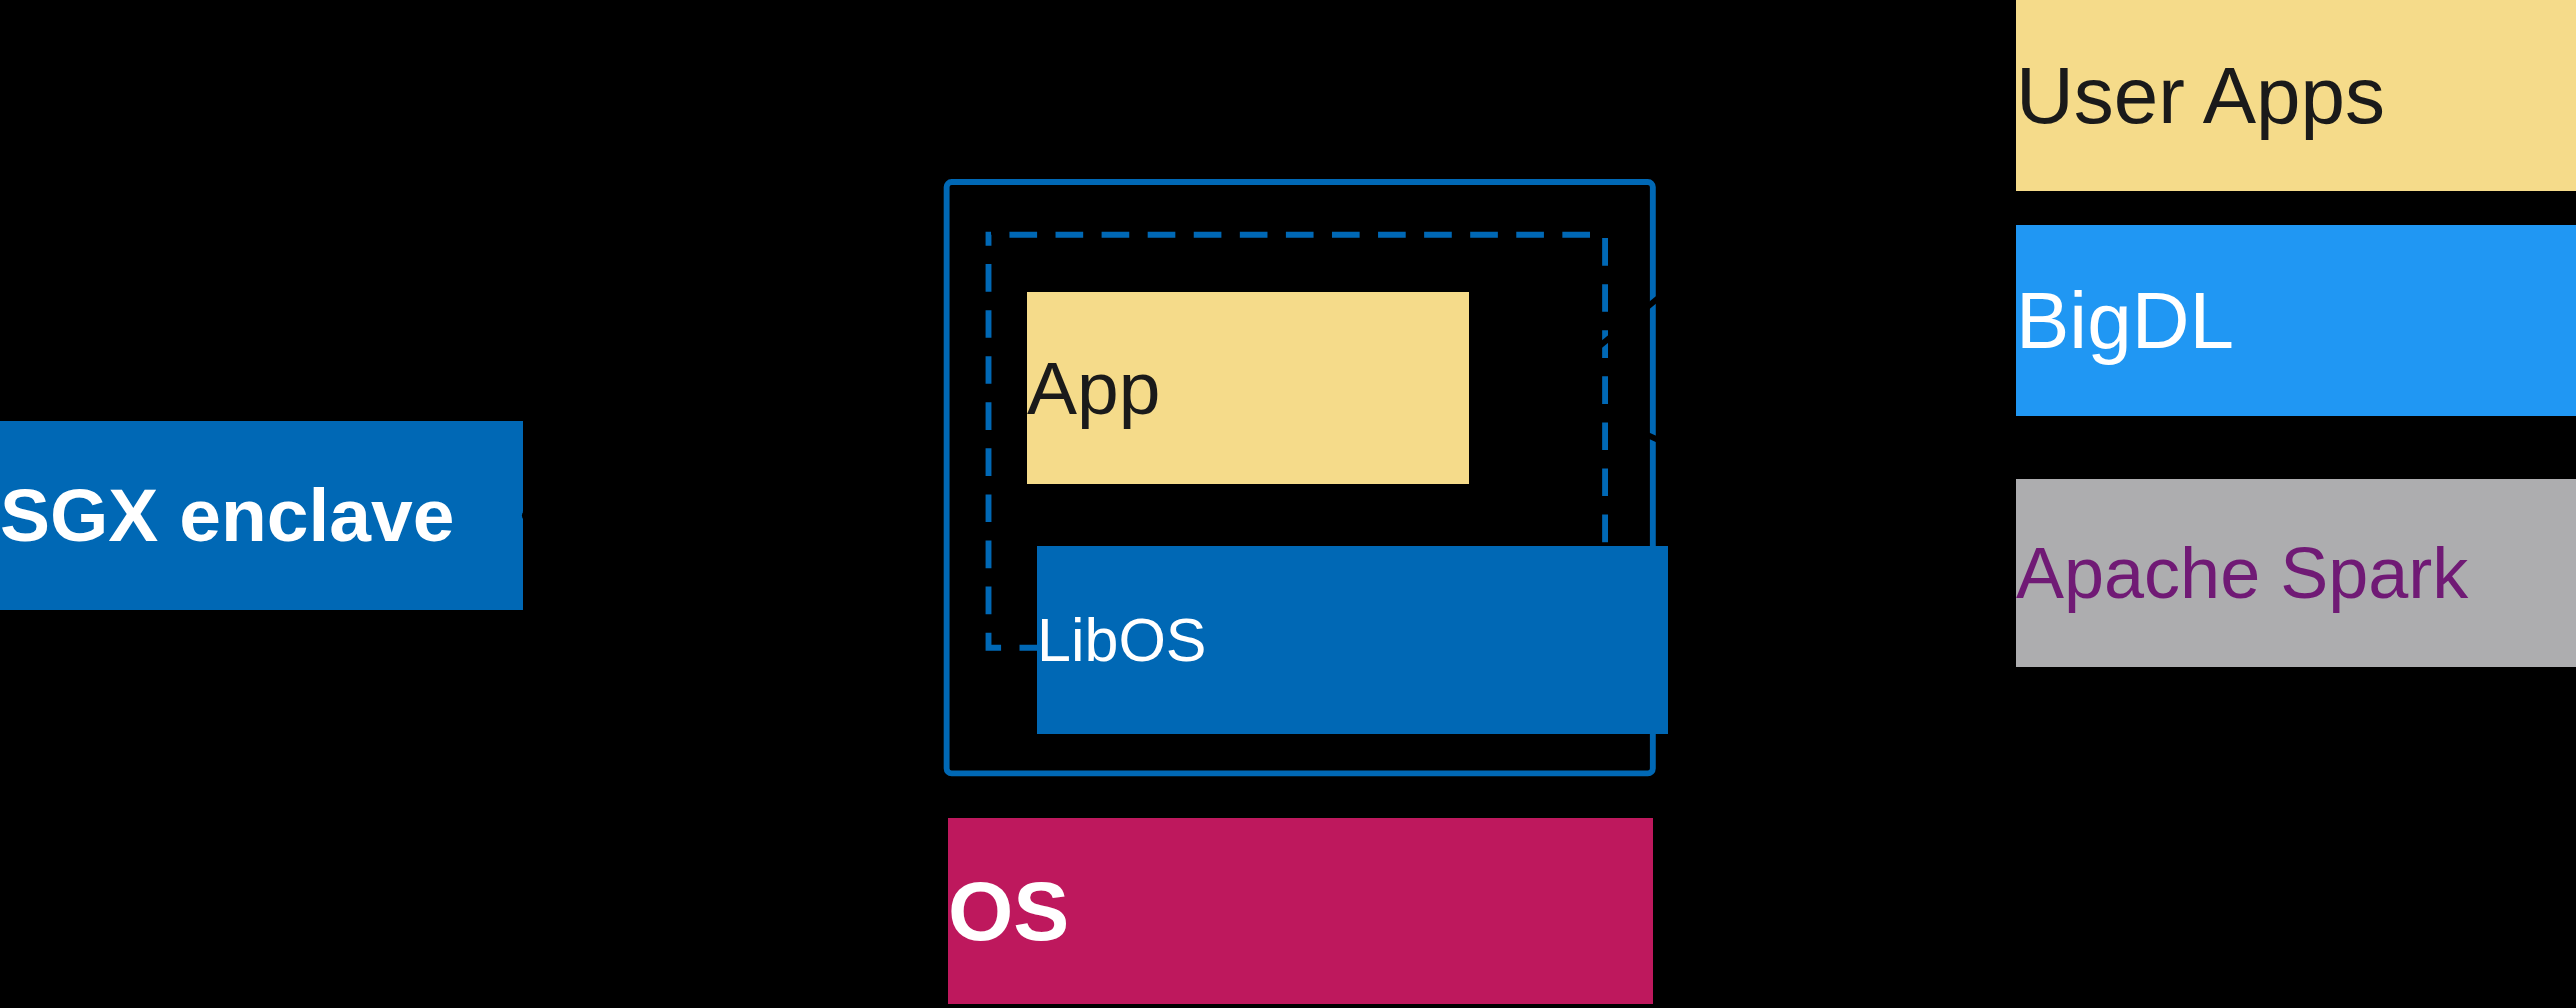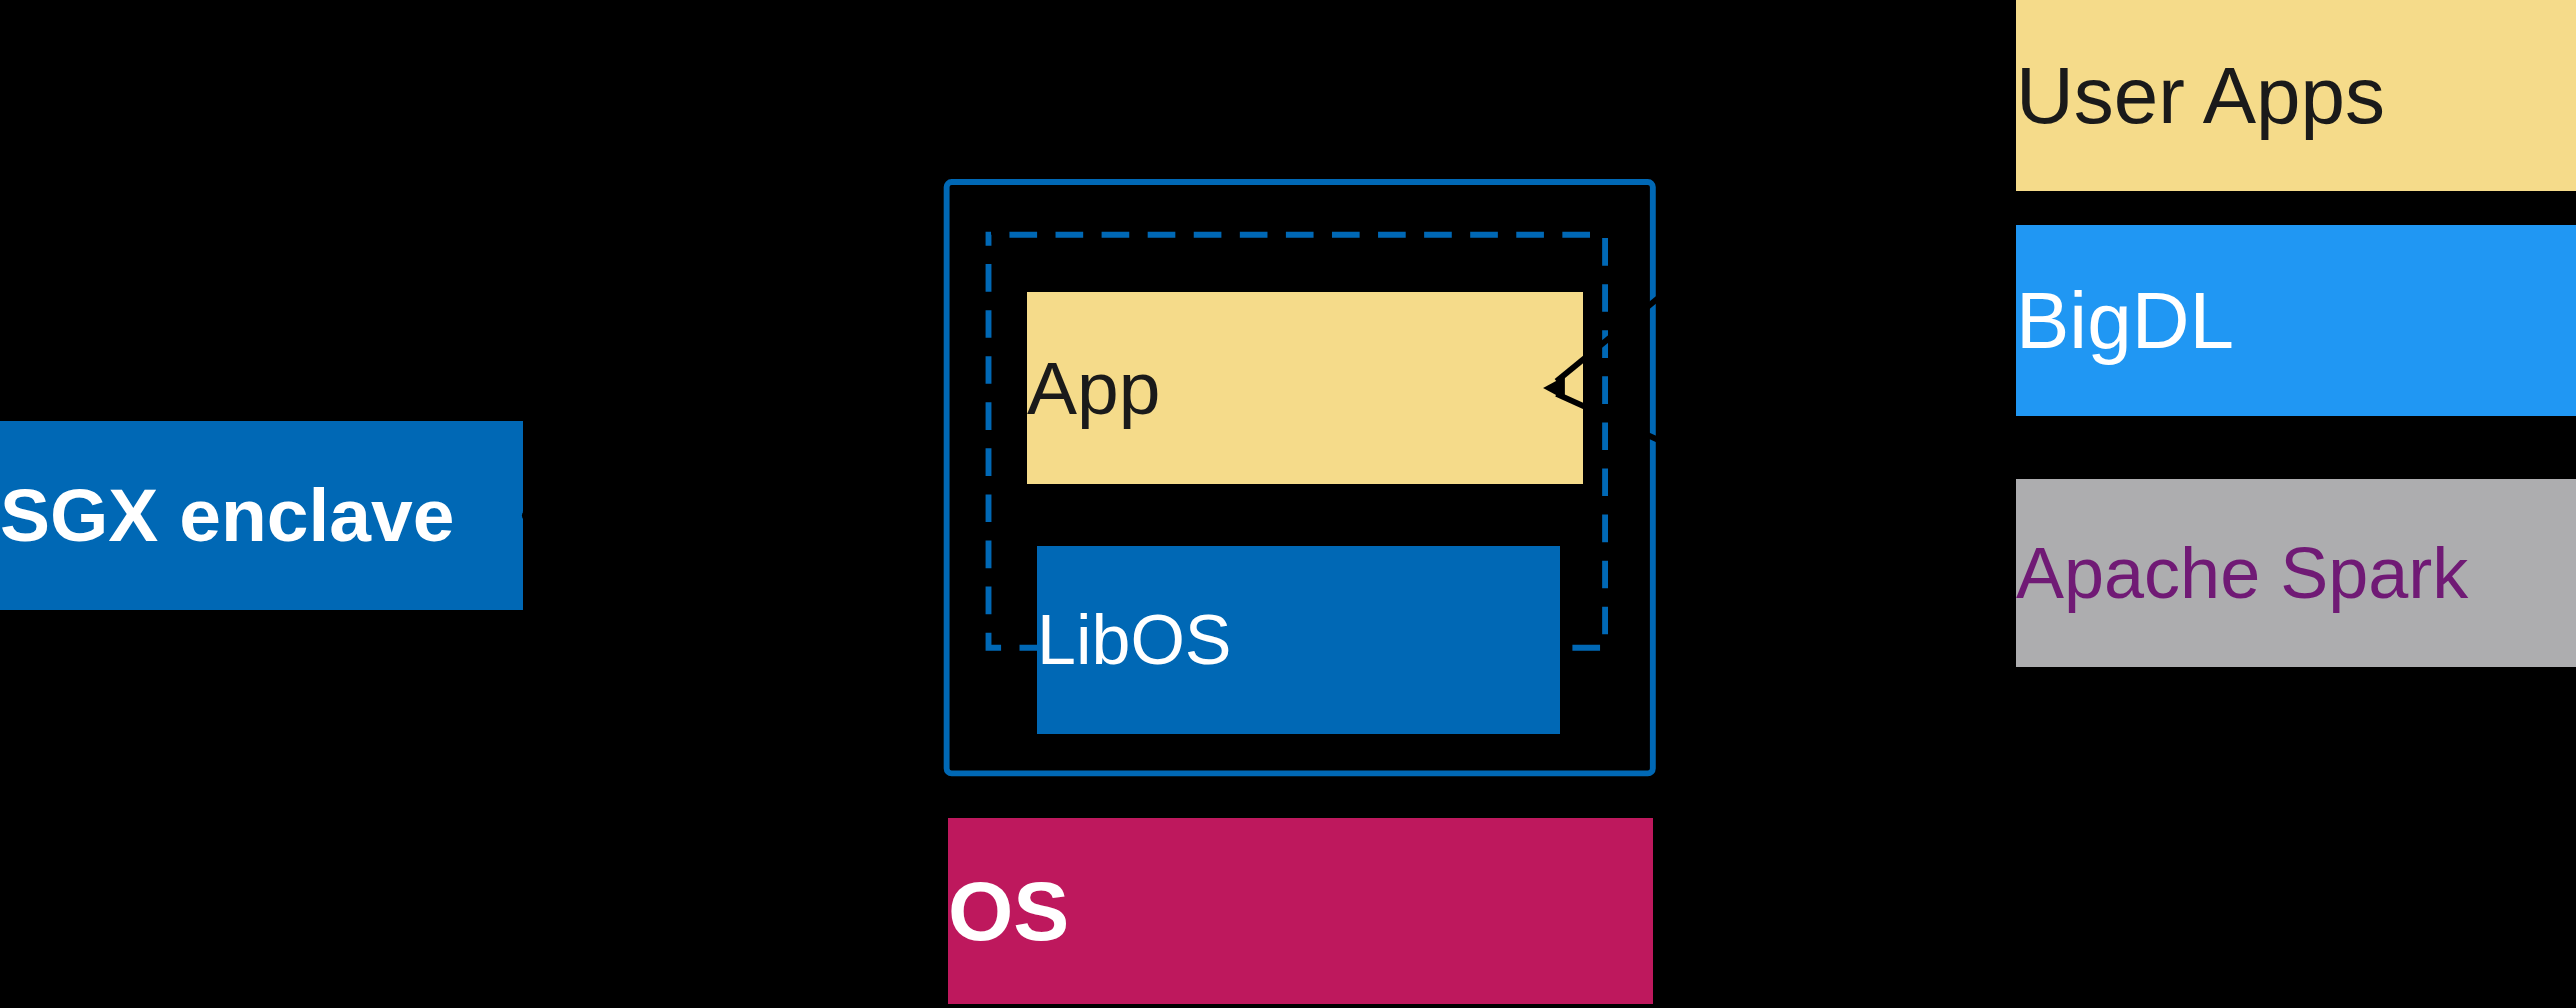--- a/index.html
+++ b/index.html
@@ -13,24 +13,24 @@
   .box{
     position:absolute;
     display:flex;align-items:center;justify-content:flex-start;
     text-align:center;
     line-height:1;
   }
   
   .sgx{left:0;top:421px;width:523px;height:189px;background:#0068B5;
        color:#FFFFFF;font-size:75px;font-weight:bold;}
   
-  .app{left:1027px;top:292px;width:556px;height:192px;background:#F5DB8A;
+  .app{left:1027px;top:292px;width:442px;height:192px;background:#F5DB8A;
        color:#1A1A1A;font-size:75px;}
-  .libos{left:1037px;top:546px;width:523px;height:188px;background:#0068B5;
-       color:#FFFFFF;font-size:70px;}
+  .libos{left:1037px;top:546px;width:631px;height:188px;background:#0068B5;
+       color:#FFFFFF;font-size:61px;}
   .os{left:948px;top:818px;width:705px;height:186px;background:#be185d;
        color:#FFFFFF;font-size:84px;font-weight:bold;}
   
   .userapps{left:2016px;top:0;width:560px;height:191px;background:#F5DB8A;
        color:#1A1A1A;font-size:80px;}
   .bigdl{left:2016px;top:225px;width:560px;height:191px;background:#2097F3;
        color:#FFFFFF;font-size:80px;}
   .spark{left:2016px;top:479px;width:560px;height:188px;background:#ADADAF;
        color:#701a75;font-size:72px;}
   svg.layer{position:absolute;left:0;top:0;}

